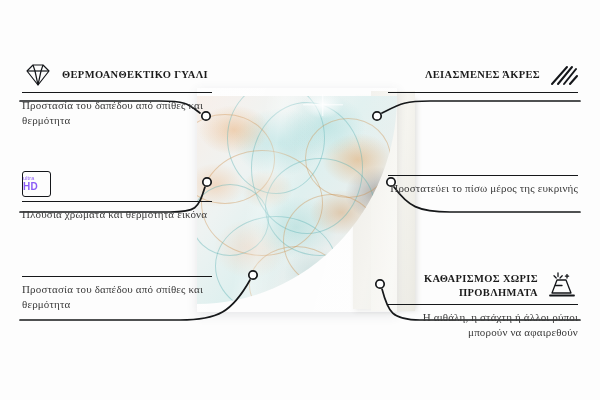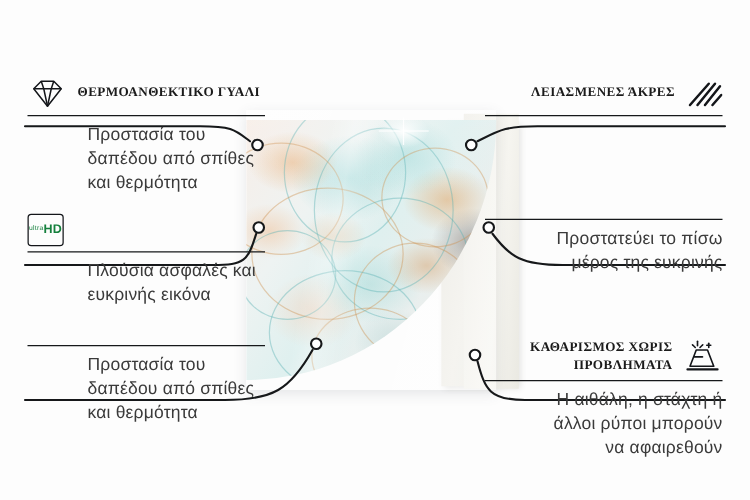--- a/index.html
+++ b/index.html
@@ -80,30 +80,30 @@
   .feature.right{text-align:right;}
   .f-head{display:flex;align-items:center;gap:8px;}
   .feature.right .f-head{flex-direction:row;justify-content:flex-end;}
   .f-title{
     font-family:"Liberation Serif", serif;
     font-weight:bold;font-size:10.5px;letter-spacing:.35px;
     color:#1b1b1b;line-height:1.32;text-transform:uppercase;
   }
   .f-rule{height:0;border-top:1.1px solid #16181a;margin:4px 0 5px 0;}
   .f-sub{
-    font-family:Liberation Sans, sans-serif;
-    font-size:14px;color:#3a3a3a;line-height:1.34;letter-spacing:.15px;margin-left:48px;
+    font-family:Liberation Serif, serif;
+    font-size:11px;color:#3a3a3a;line-height:1.34;letter-spacing:.15px;
   }
   .icon{flex:0 0 auto;display:block;}
 
   .hd-badge{
     border:1.4px solid #14161a;border-radius:3px;
-    width:27px;height:24px;display:flex;flex-direction:row;
-    align-items:center;justify-content:center;line-height:1;
-    font-family:"Liberation Sans", sans-serif;color:#15803d;
+    width:27px;height:24px;display:flex;flex-direction:column;
+    justify-content:center;line-height:1;
+    font-family:"Liberation Sans", sans-serif;color:#8b5cf6;
   }
   .hd-badge .u{font-size:5.4px;letter-spacing:.2px;margin-bottom:.5px;}
   .hd-badge .h{font-size:10px;font-weight:bold;letter-spacing:.3px;}
 </style>
 </head>
 <body>
 
 <div id="stage">
 
   <div class="product-wrap">
@@ -170,21 +170,21 @@
   </div>
 
   <div class="feature left" style="left:22px;top:171px;">
     <div class="f-head">
       <div class="hd-badge icon">
         <span class="u">ultra</span>
         <span class="h">HD</span>
       </div>
     </div>
     <div class="f-rule"></div>
-    <div class="f-sub">Πλούσια ασφαλές και ευκρινής εικόνα</div>
+    <div class="f-sub">Πλούσια χρώματα και θερμότητα εικόνα</div>
   </div>
 
   <div class="feature left" style="left:22px;top:272px;">
     <div class="f-rule"></div>
     <div class="f-sub">Προστασία του δαπέδου από σπίθες και θερμότητα</div>
   </div>
 
   <div class="feature right" style="left:388px;top:62px;text-align:right;">
     <div class="f-head">
       <div class="f-title">ΛΕΙΑΣΜΕΝΕΣ ΆΚΡΕΣ</div>

